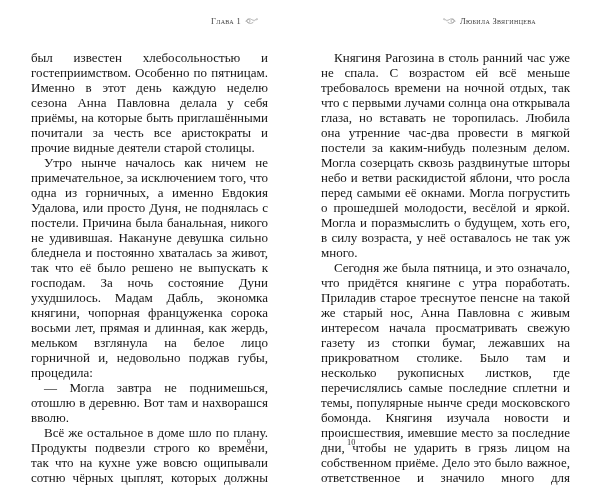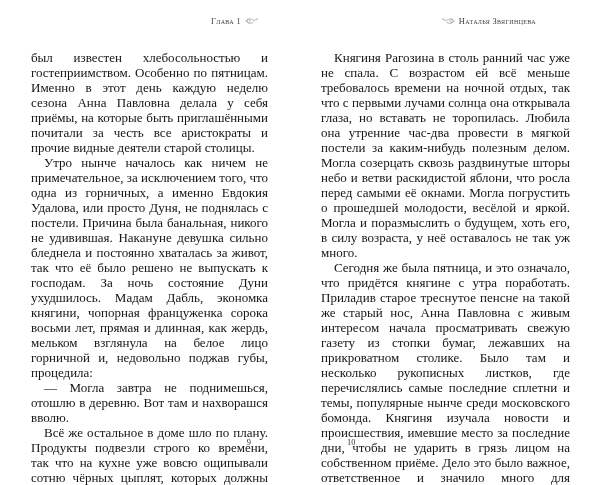--- a/index.html
+++ b/index.html
@@ -131,21 +131,21 @@
 
     <div class="runhead runhead-right">
       <span class="ornament">
         <svg viewBox="0 0 30 20">
           <path d="M26 11 C26 6, 19 4, 15 7 C11 10, 6 9, 5 6" fill="none" stroke="#4a4a4a" stroke-width="1.3" stroke-linecap="round"></path>
           <path d="M24 12 C21 16, 14 16, 11 12" fill="none" stroke="#4a4a4a" stroke-width="1.3" stroke-linecap="round"></path>
           <circle cx="21" cy="10" r="3.1" fill="none" stroke="#4a4a4a" stroke-width="1.2"></circle>
           <path d="M5 6 C3 4, 2 6, 4 8" fill="none" stroke="#4a4a4a" stroke-width="1.1" stroke-linecap="round"></path>
         </svg>
       </span>
-      <span class="runhead-text">Наталья Звягинцева</span>
+      <span class="runhead-text">Любила Звягинцева</span>
     </div>
 
     <div class="body-text">
       <p>Княгиня Рагозина в столь ранний час уже не спала. С возрастом ей всё меньше требовалось времени на ночной отдых, так что с первыми лучами солнца она открывала глаза, но вставать не торопилась. Любила она утренние час-два провести в мягкой постели за каким-нибудь полезным делом. Могла созерцать сквозь раздвинутые шторы небо и ветви раскидистой яблони, что росла перед самыми её окнами. Могла погрустить о прошедшей молодости, весёлой и яркой. Могла и поразмыслить о будущем, хоть его, в силу возраста, у неё оставалось не так уж много.</p>
       <p>Сегодня же была пятница, и это означало, что придётся княгине с утра поработать. Приладив старое треснутое пенсне на такой же старый нос, Анна Павловна с живым интересом начала просматривать свежую газету из стопки бумаг, лежавших на прикроватном столике. Было там и несколько рукописных листков, где перечислялись самые последние сплетни и темы, популярные нынче среди московского бомонда. Княгиня изучала новости и происшествия, имевшие место за последние дни, чтобы не ударить в грязь лицом на собственном приёме. Дело это было важное, ответственное и значило много для поддержания соответствующей репутации.</p>
       <p>Анна Павловна в свете считалась личностью незаурядной и рукописных к себе немало вни-</p>
     </div>
 
     <div class="folio folio-right">10</div>
   </div>

